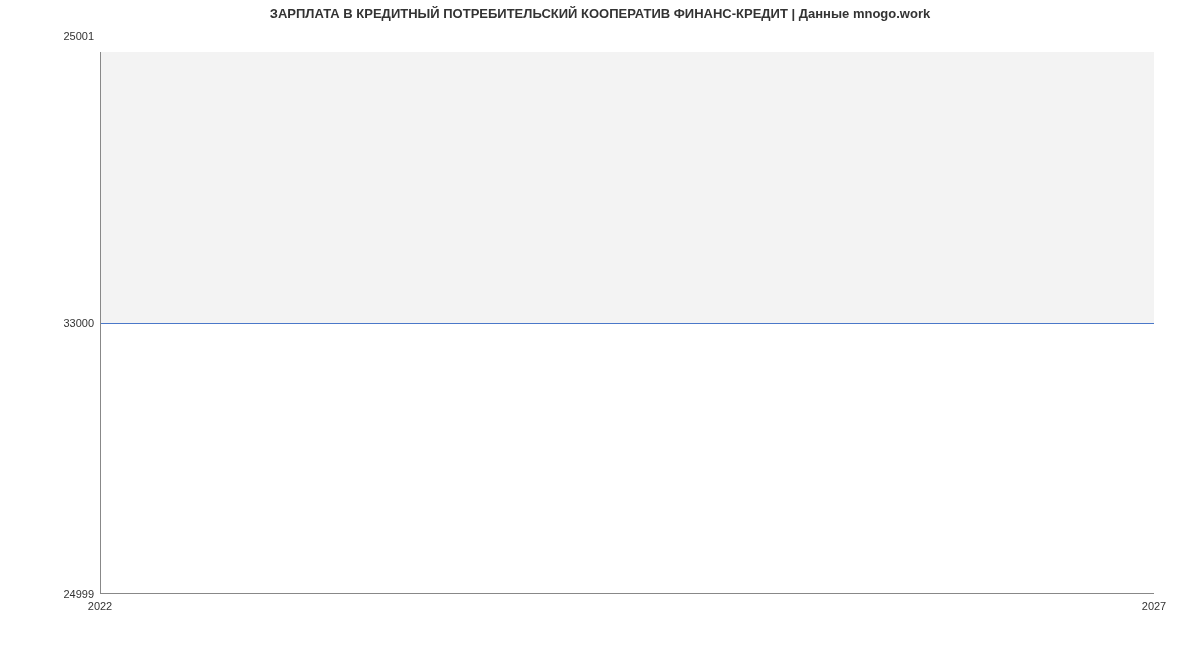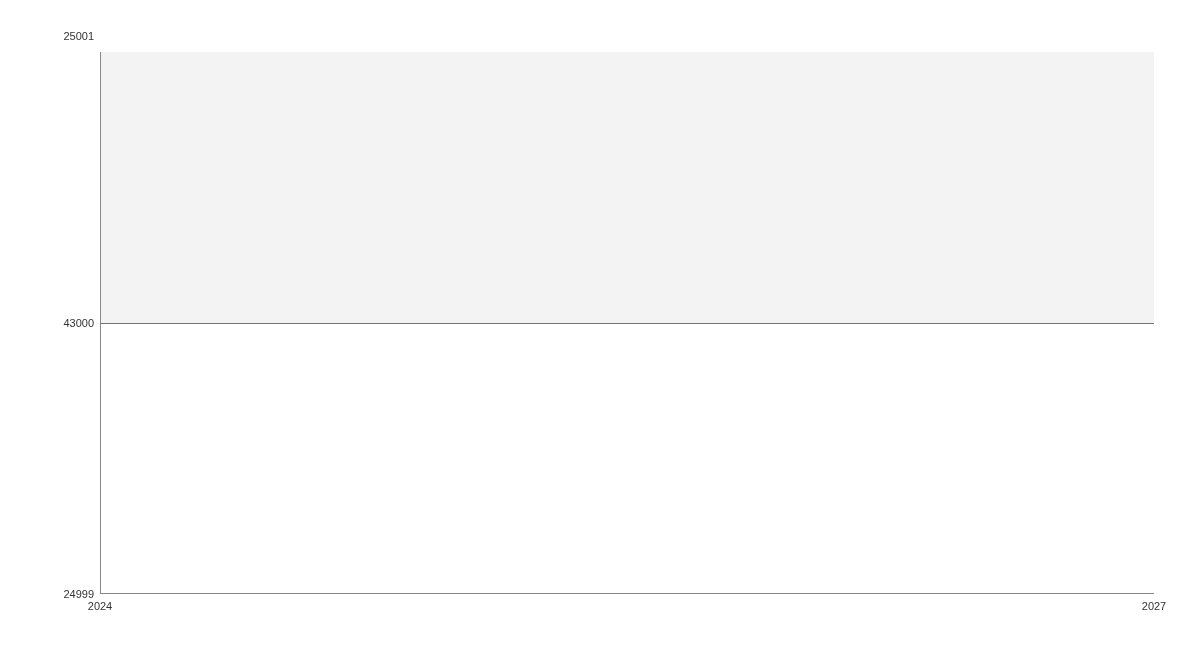--- a/index.html
+++ b/index.html
@@ -67,26 +67,27 @@
     font-size: 11px;
     color: #333;
     transform: translateX(-50%);
   }
 </style>
 </head>
 <body>
 
 <div class="chart-wrap">
 
+  <div class="title">ЗАРПЛАТА В КРЕДИТНЫЙ ПОТРЕБИТЕЛЬСКИЙ КООПЕРАТИВ ФИНАНС-КРЕДИТ | Данные mnogo.work</div>
 
   <div class="y-tick" style="top:36px;">25001</div>
-  <div class="y-tick" style="top:323px;">43000</div>
+  <div class="y-tick" style="top:323px;">33000</div>
   <div class="y-tick" style="top:594px;">24999</div>
 
-  <div class="x-tick" style="left:100px;">2024</div>
+  <div class="x-tick" style="left:100px;">2022</div>
   <div class="x-tick" style="left:1154px;">2027</div>
 
   <div class="plot-area">
     <div class="shade-top"></div>
     <div class="data-line"></div>
   </div>
 
 </div>
 
 </body></html>

